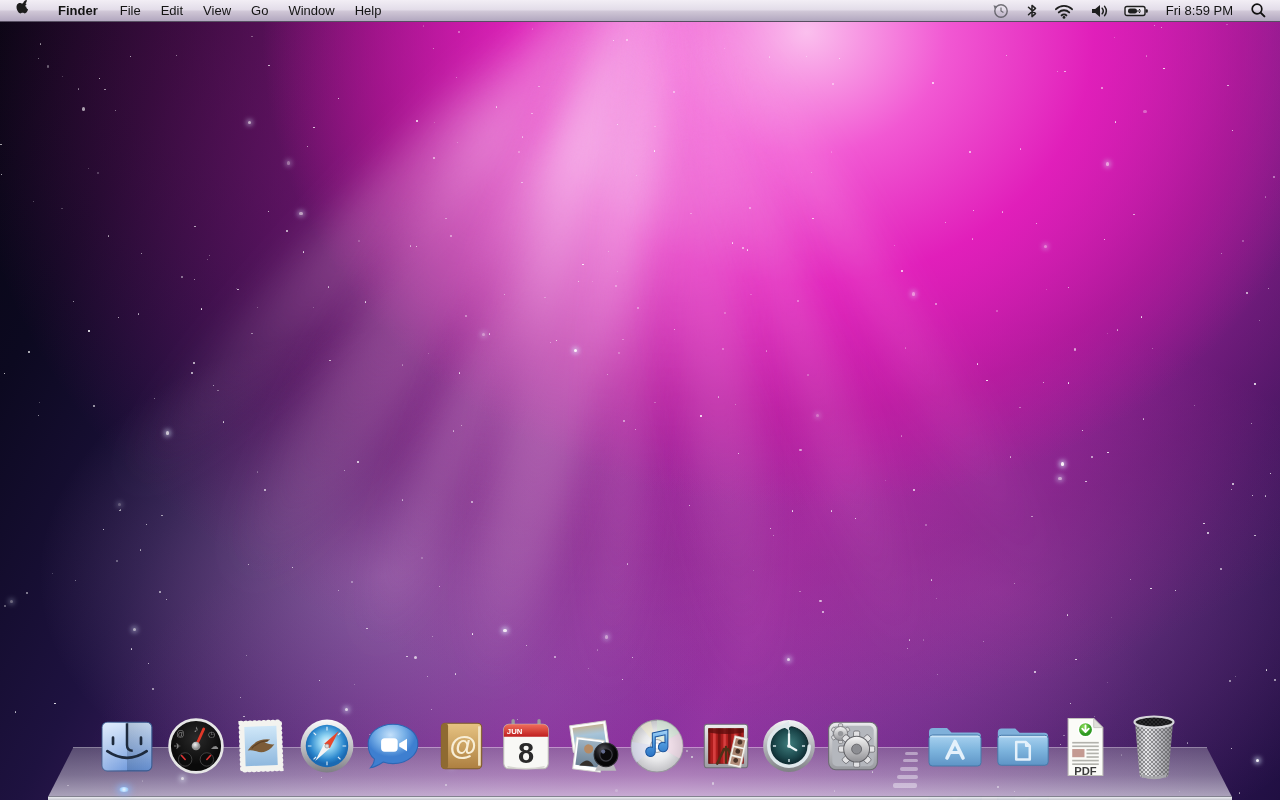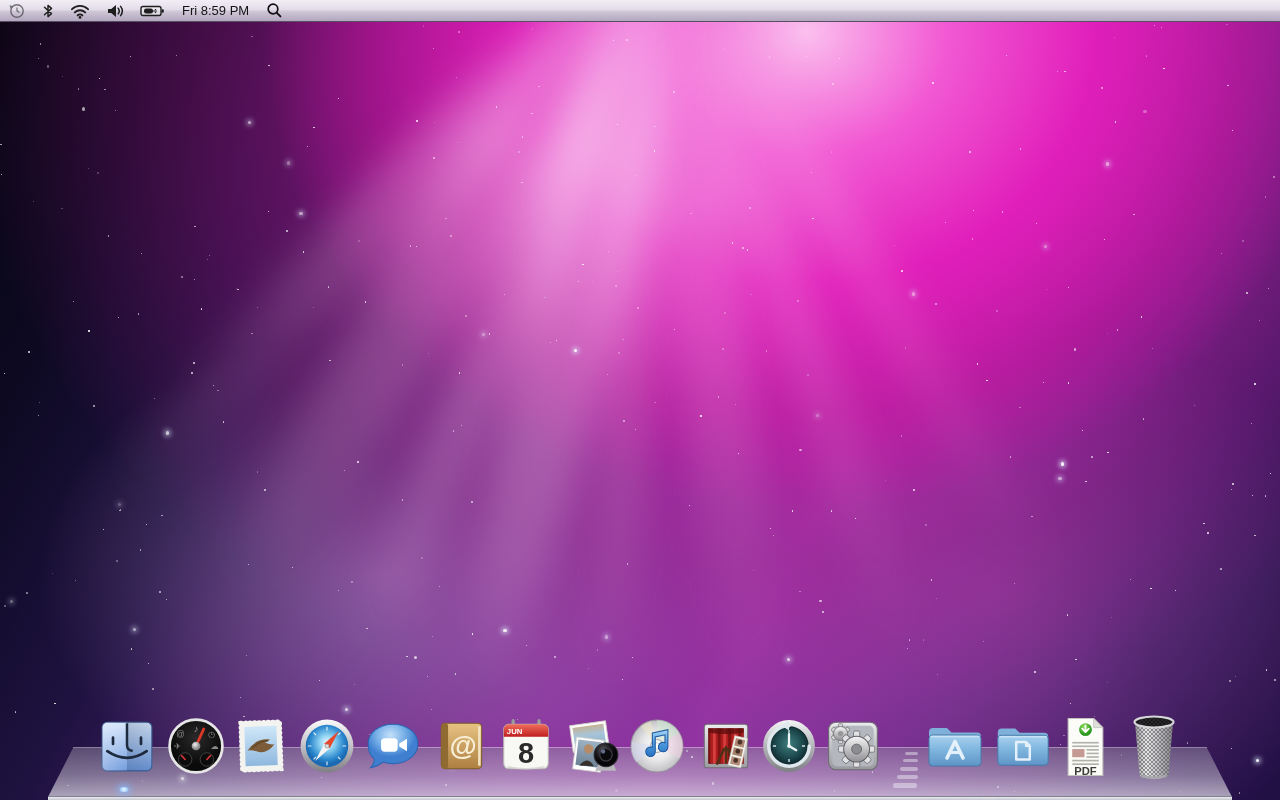--- a/index.html
+++ b/index.html
@@ -402,20 +402,37 @@
       <span class="star" style="left: 1273.3px; top: 175.7px; height: 2.2px; width: 2.2px; opacity: 0.53;"></span>
       <span class="star" style="left: 931.7px; top: 81.7px; height: 2.2px; width: 2.2px; opacity: 0.87;"></span>
       <span class="star" style="left: 1203.2px; top: 523px; height: 1.4px; width: 1.4px; opacity: 0.88;"></span>
       <span class="star" style="left: 1067px; top: 614.4px; height: 1.4px; width: 1.4px; opacity: 0.8;"></span>
       <span class="star" style="left: 406.2px; top: 656px; height: 1.4px; width: 1.4px; opacity: 0.76;"></span>
       <span class="star" style="left: 700.3px; top: 415.3px; height: 1.4px; width: 1.4px; opacity: 0.91;"></span>
       <span class="star" style="left: 1250.6px; top: 422.9px; height: 1.4px; width: 1.4px; opacity: 0.66;"></span>
     </div>
 
   <div id="menubar">
+    <div class="mleft">
+      <div class="mitem apple">
+        <span>
+          <svg width="14" height="17" viewBox="0 0 17 20">
+              <path fill="#1c1c1c" d="M13.1 4.6c.8-1 1.4-2.4 1.2-3.8-1.2.1-2.6.8-3.4 1.8-.7.9-1.4 2.3-1.2 3.6 1.3.1 2.6-.7 3.4-1.6z"></path>
+              <path fill="#1c1c1c" d="M14.2 10.7c0-2.3 1.9-3.4 2-3.5-1.1-1.6-2.8-1.8-3.4-1.8-1.4-.2-2.8.9-3.5.9-.8 0-1.9-.9-3.1-.9C4.6 5.4 3 6.3 2.1 7.8.2 11 1.6 15.7 3.4 18.3c.9 1.3 2 2.7 3.4 2.6 1.3-.1 1.8-.9 3.4-.9s2.1.9 3.5.9c1.4 0 2.3-1.3 3.2-2.6 1-1.5 1.4-2.9 1.5-3-.1-.1-2.8-1.1-2.8-4.1 0-.2 0-.3 0-.5z" transform="scale(.82) translate(1,0)"></path>
+            </svg>
+        </span>
+      </div>
+      <div class="mitem bold">Finder</div>
+      <div class="mitem">File</div>
+      <div class="mitem">Edit</div>
+      <div class="mitem">View</div>
+      <div class="mitem">Go</div>
+      <div class="mitem">Window</div>
+      <div class="mitem">Help</div>
+    </div>
     <div class="mright">
       <div class="sicon">
         <svg width="18" height="18" viewBox="0 0 18 18" opacity=".75">
             <circle cx="9" cy="9" r="6.2" fill="none" stroke="#4a4a50" stroke-width="1.4"></circle>
             <path d="M9 5.6 V9 l2.4 1.6" fill="none" stroke="#4a4a50" stroke-width="1.2"></path>
             <path d="M3.2 6.5 2.4 4.2 5 4.8" fill="none" stroke="#4a4a50" stroke-width="1.2"></path>
           </svg>
       </div>
       <div class="sicon">
         <svg width="12" height="18" viewBox="0 0 12 18">

